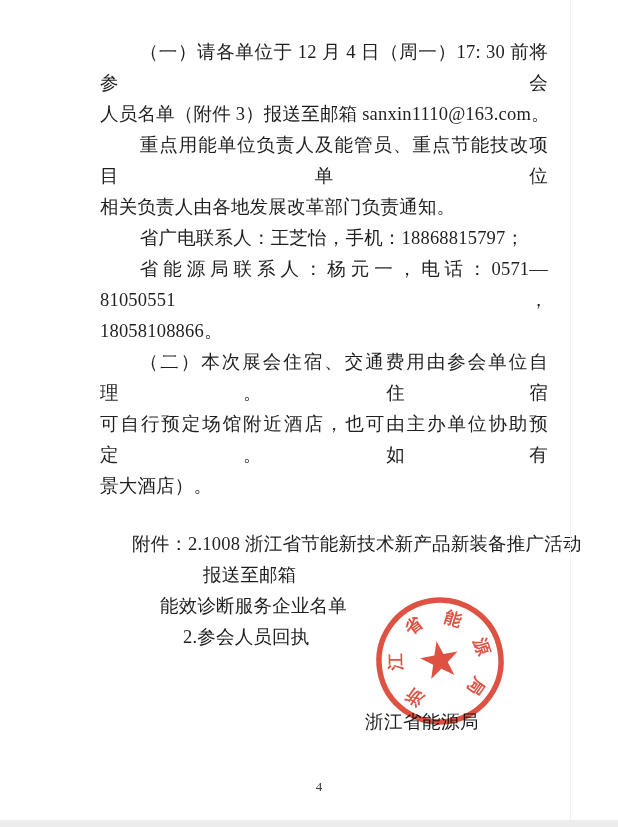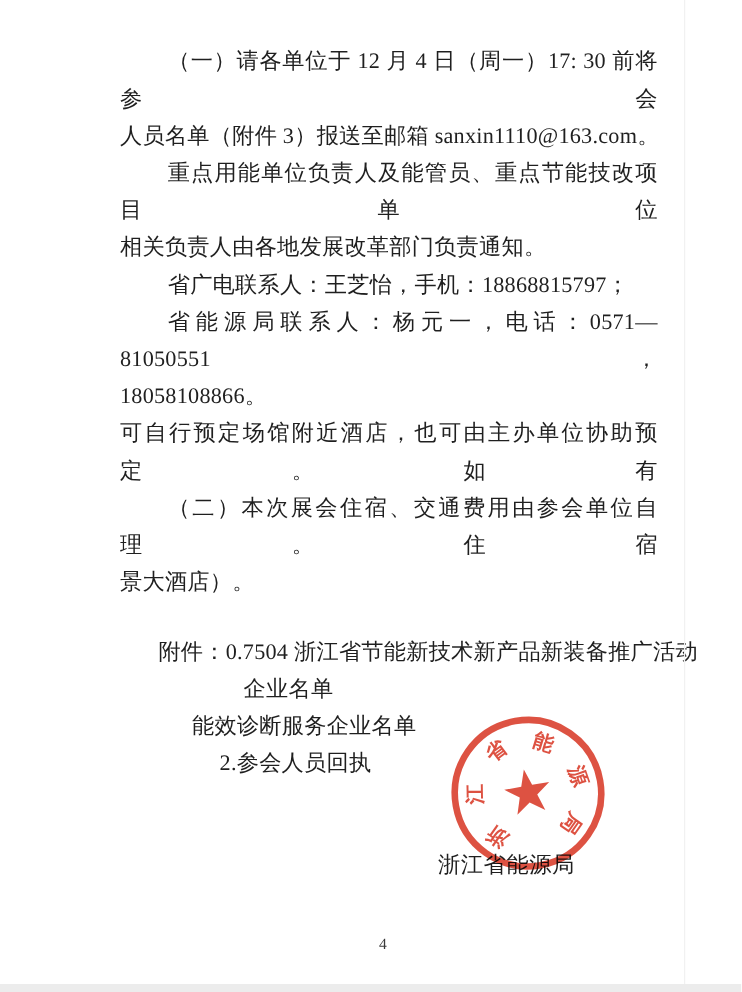--- a/index.html
+++ b/index.html
@@ -59,26 +59,26 @@
 
   <div class="content">
 
   <div class="line indent fill">（一）请各单位于 12 月 4 日（周一）17: 30 前将参会</div>
       <div class="line">人员名单（附件 3）报送至邮箱 sanxin1110@163.com。</div>
       <div class="line indent fill">重点用能单位负责人及能管员、重点节能技改项目单位</div>
       <div class="line">相关负责人由各地发展改革部门负责通知。</div>
       <div class="line indent">省广电联系人：王芝怡，手机：18868815797；</div>
       <div class="line indent fill">省能源局联系人：杨元一，电话：0571—81050551，</div>
       <div class="line">18058108866。</div>
+      <div class="line indent fill">（二）本次展会住宿、交通费用由参会单位自理。住宿</div>
       <div class="line fill">可自行预定场馆附近酒店，也可由主办单位协助预定。如有</div>
-      <div class="line indent fill">（二）本次展会住宿、交通费用由参会单位自理。住宿</div>
       <div class="line">景大酒店）。</div>
       <div class="line blank"></div>
-      <div class="line" style="margin-left: 32px;">附件：0.7504 浙江省节能新技术新产品新装备推广活动</div>
-      <div class="line" style="margin-left: 103px;">企业名单</div>
+      <div class="line" style="margin-left: 32px;">附件：2.1008 浙江省节能新技术新产品新装备推广活动</div>
+      <div class="line" style="margin-left: 103px;">报送至邮箱</div>
       <div class="line" style="margin-left: 60px;">能效诊断服务企业名单</div>
       <div class="line" style="margin-left: 83px;">2.参会人员回执</div>
       <div class="line blank"></div>
       <div class="line blank"></div>
       <div class="line sig" style="margin-left: 265px;">浙江省能源局</div>
     </div>
 
   <svg class="seal" viewBox="0 0 150 150" xmlns="http://www.w3.org/2000/svg">
     <g transform="rotate(-10 75 75)" fill="#d93a28" stroke="none">
       <circle cx="75" cy="75" r="61" fill="none" stroke="#d93a28" stroke-width="5.5"></circle>

